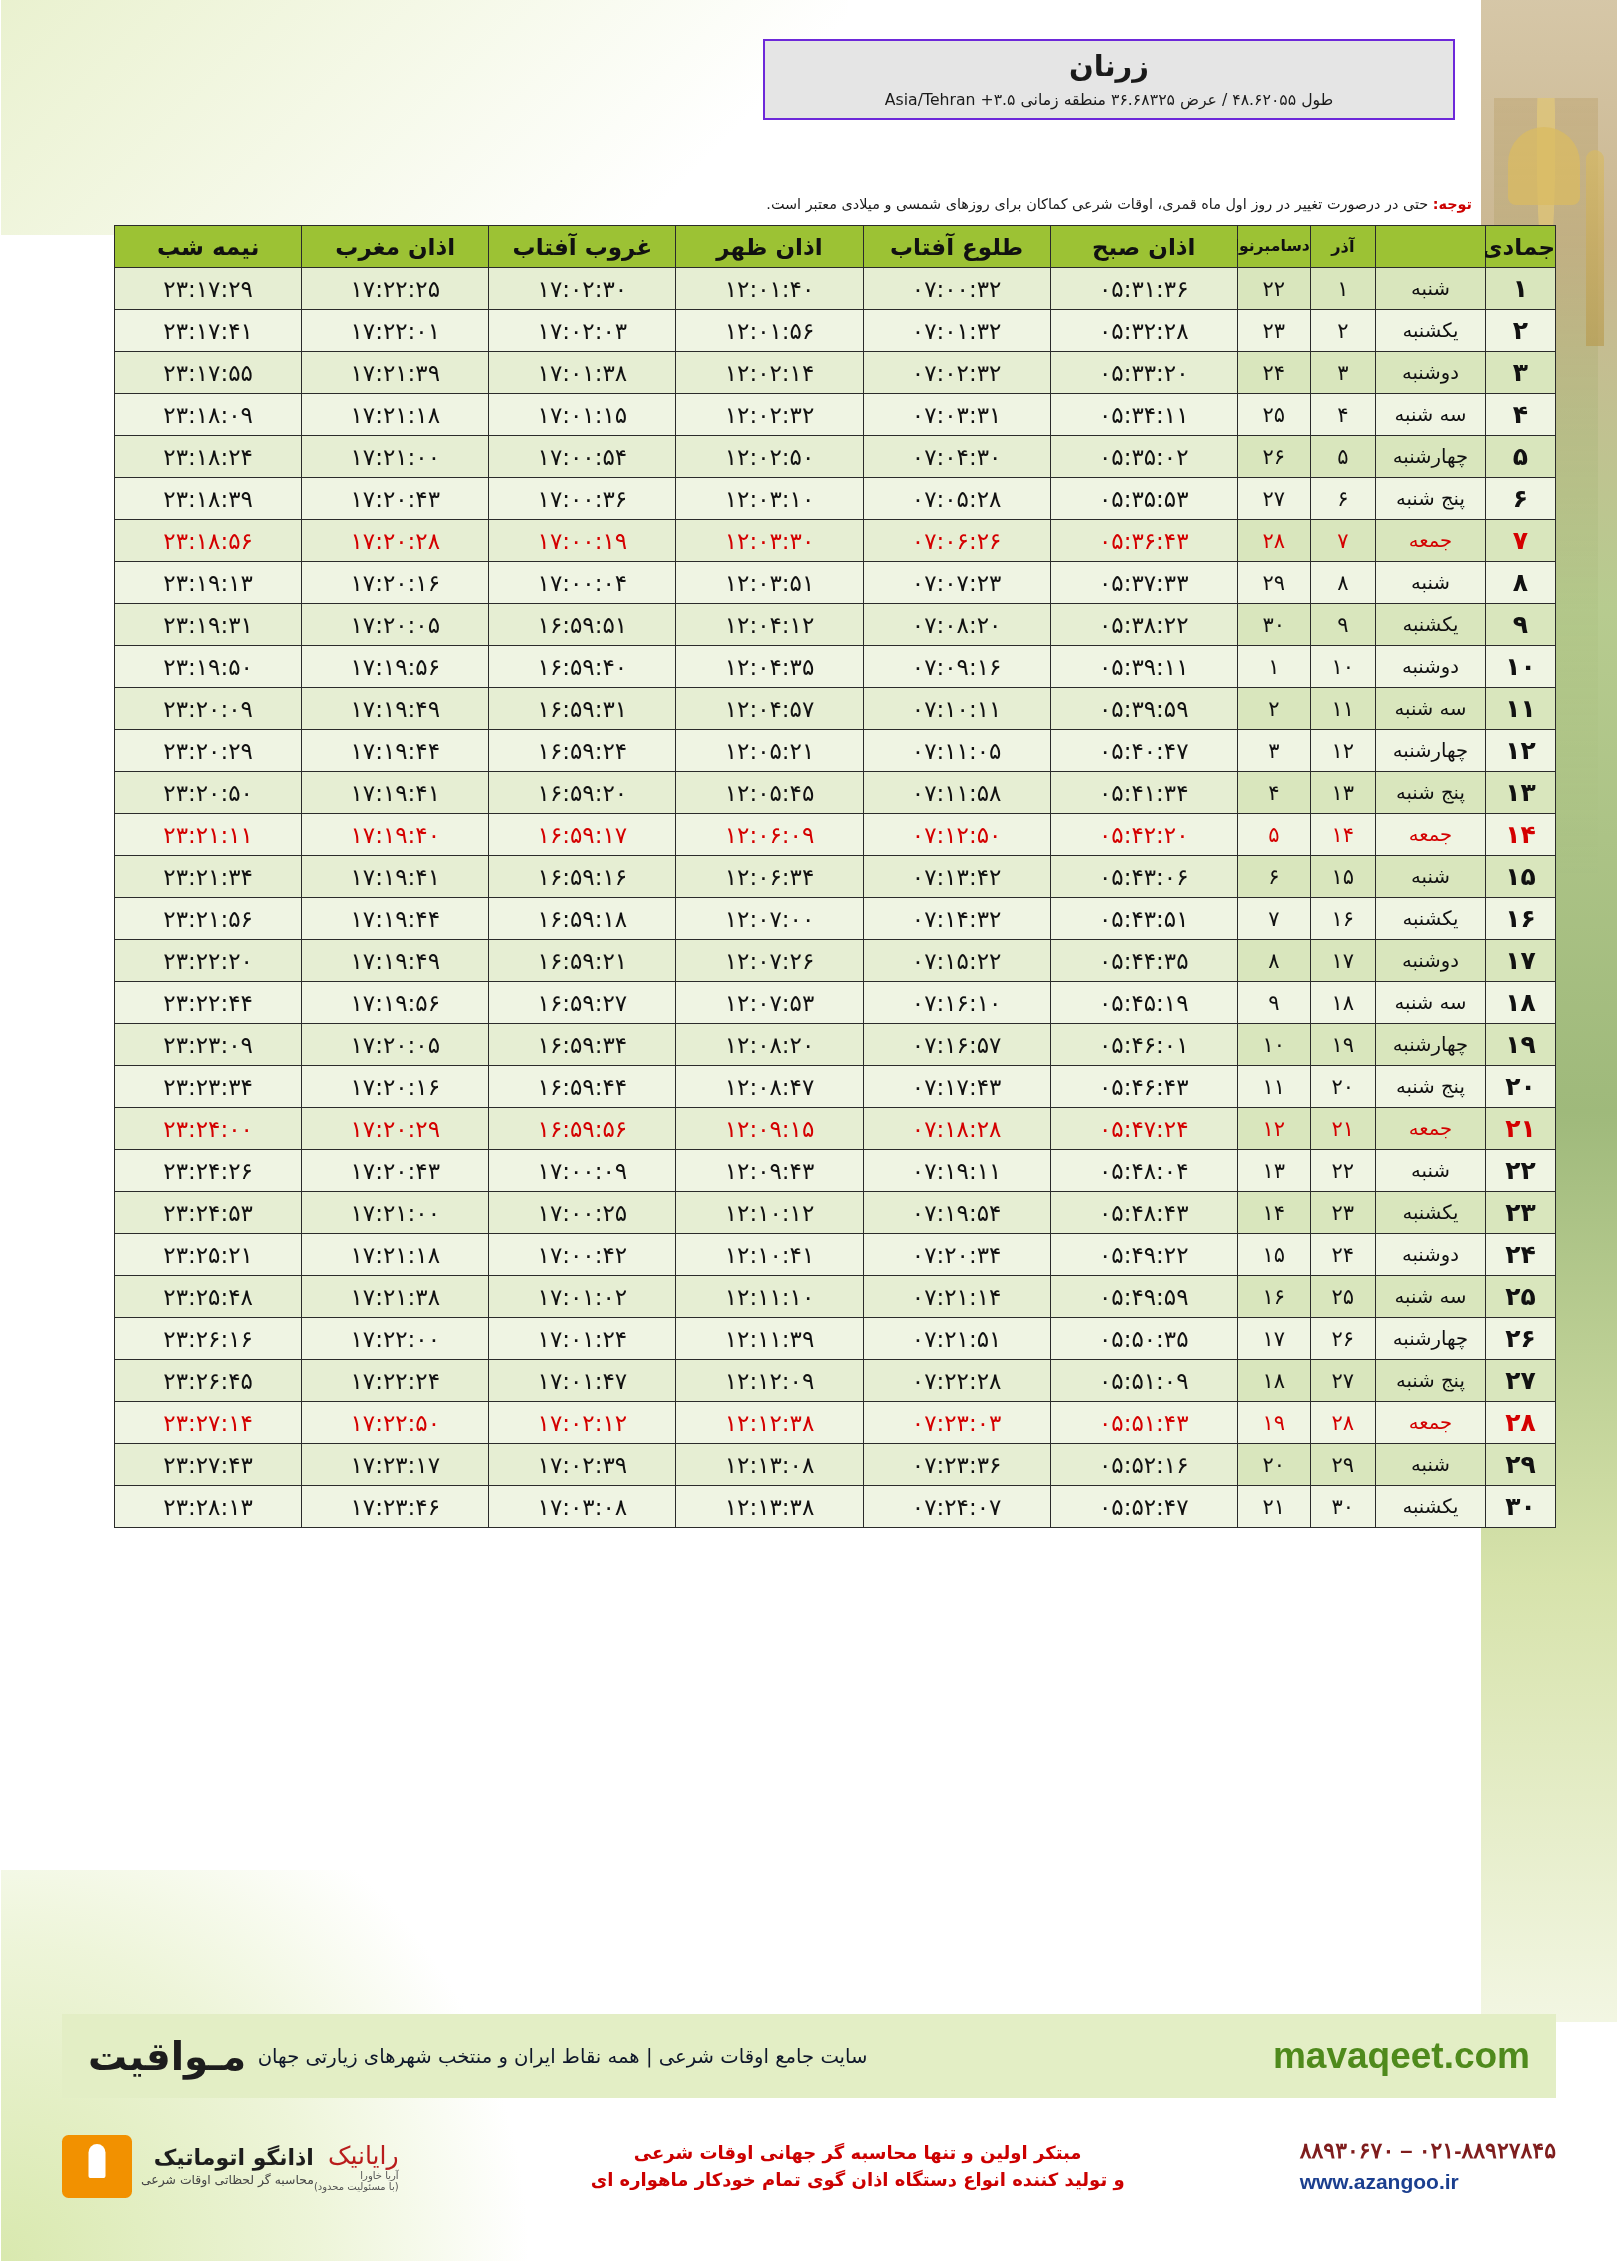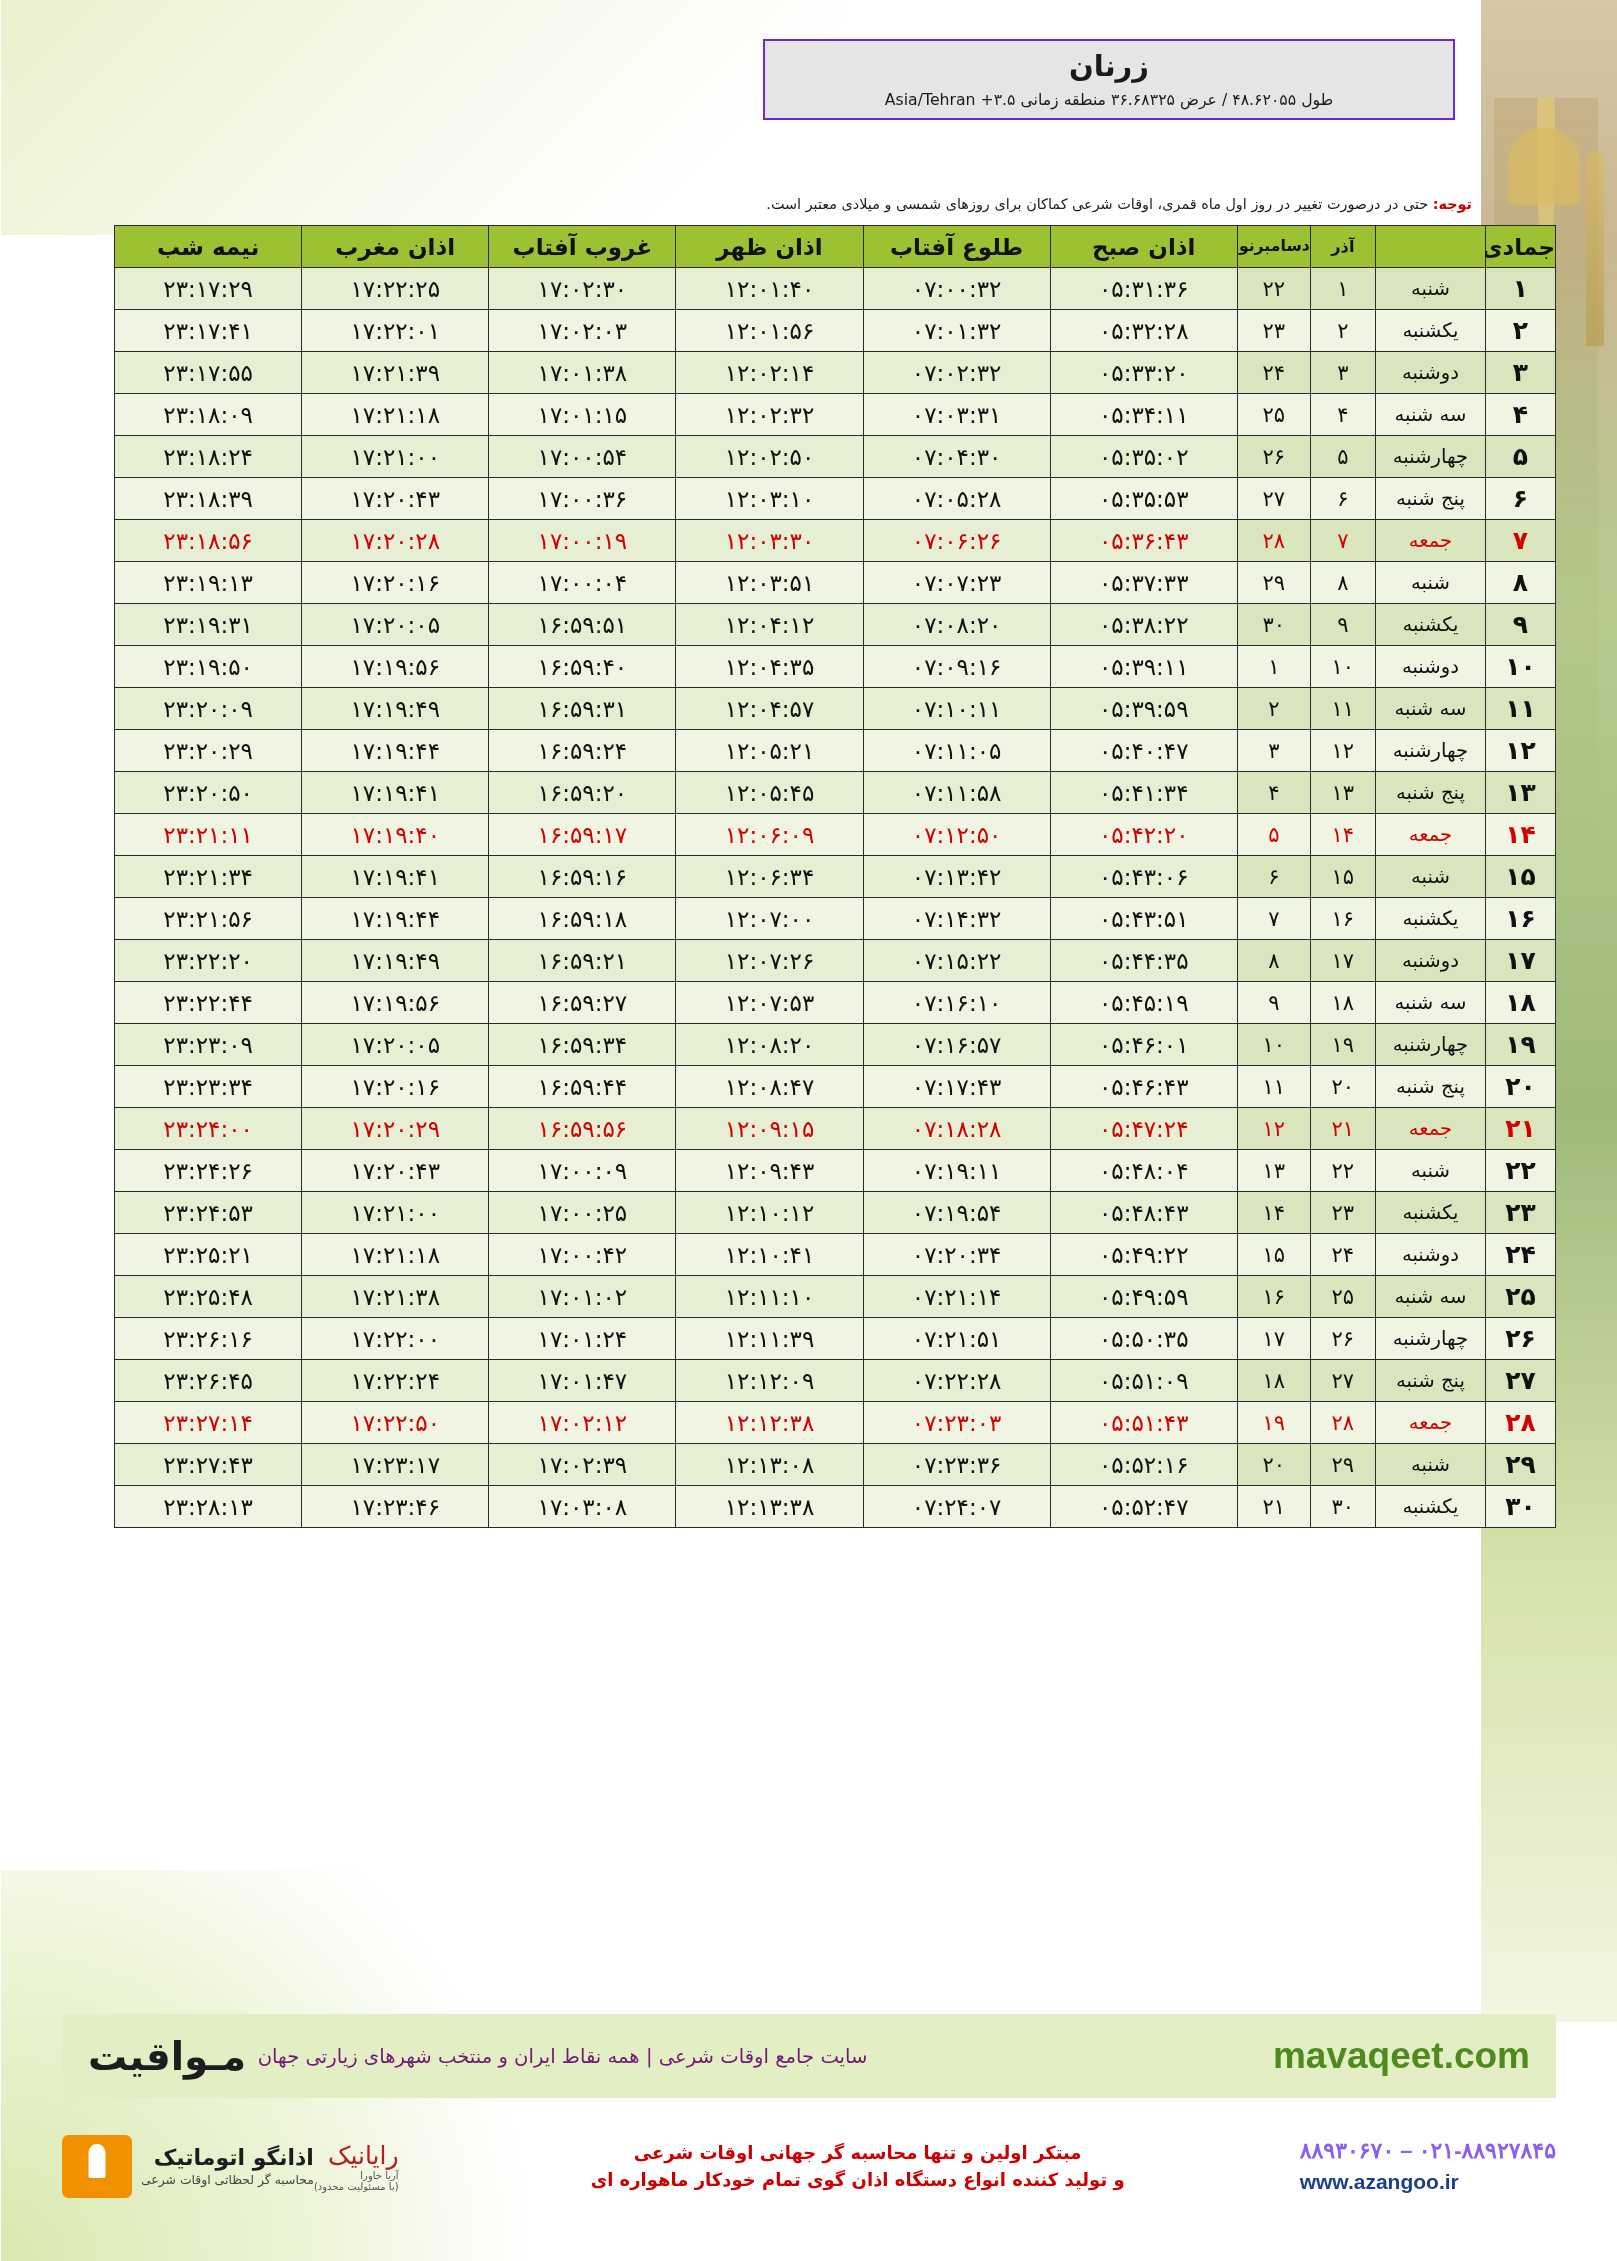--- a/index.html
+++ b/index.html
@@ -132,21 +132,21 @@
 
   
   .footer-band {
     position: absolute; left: 62px; right: 62px; bottom: 163px; height: 84px;
     background: #e3eec5;
     display: flex; flex-direction: row; align-items: center; justify-content: space-between;
     padding: 0 26px;
   }
   .brand-right { display: flex; flex-direction: row-reverse; align-items: center; gap: 11.7px; }
   .brand-word { font-size: 39px; font-weight: bold; color: #1d1d1d; letter-spacing: -0.7px; }
-  .brand-tag { font-size: 19.6px; color: #701a75; }
+  .brand-tag { font-size: 19.6px; color: #0f172a; }
   .brand-site { font-size: 37px; font-weight: bold; color: #4f8a1c; font-family: "Liberation Sans", sans-serif; }
 
   .footer-bottom {
     position: absolute; left: 62px; right: 62px; bottom: 46px; height: 98px;
     display: flex; flex-direction: row-reverse; align-items: center; justify-content: space-between;
   }
   .azan-logo {
     display: flex; flex-direction: row-reverse; align-items: center; gap: 9px;
   }
   .azan-mark {
@@ -160,21 +160,21 @@
   .azan-text { text-align: right; }
   .azan-title { font-size: 22px; font-weight: bold; color: #1d1d1d; }
   .azan-sub { font-size: 12.4px; color: #444; margin-top: 2.6px; }
   .rayanic {
     text-align: right; margin-right: 17px;
   }
   .rayanic-name { font-size: 25px; font-weight: normal; color: #b91c1c; }
   .rayanic-sub { font-size: 10px; color: #555; }
   .footer-desc { text-align: center; font-size: 18px; color: #cc0000; line-height: 1.5; font-weight: bold;}
   .footer-contact { text-align: left; }
-  .phone { font-size: 22px; font-weight: bold; color: #8b5cf6; font-family: "Liberation Sans", sans-serif; }
+  .phone { font-size: 22px; font-weight: bold; color: #7f1d1d; font-family: "Liberation Sans", sans-serif; }
   .website { font-size: 21px; font-weight: bold; color: #1b3f8f; font-family: "Liberation Sans", sans-serif; margin-top: 5.2px; }
 </style>
 </head>
 <body>
 
 <div class="bg-top-left"></div>
 <div class="bg-bottom-left"></div>
 <div class="bg-right-strip"></div>
 <div class="bg-right-mosque"></div>
 <div class="bg-dome"></div>

